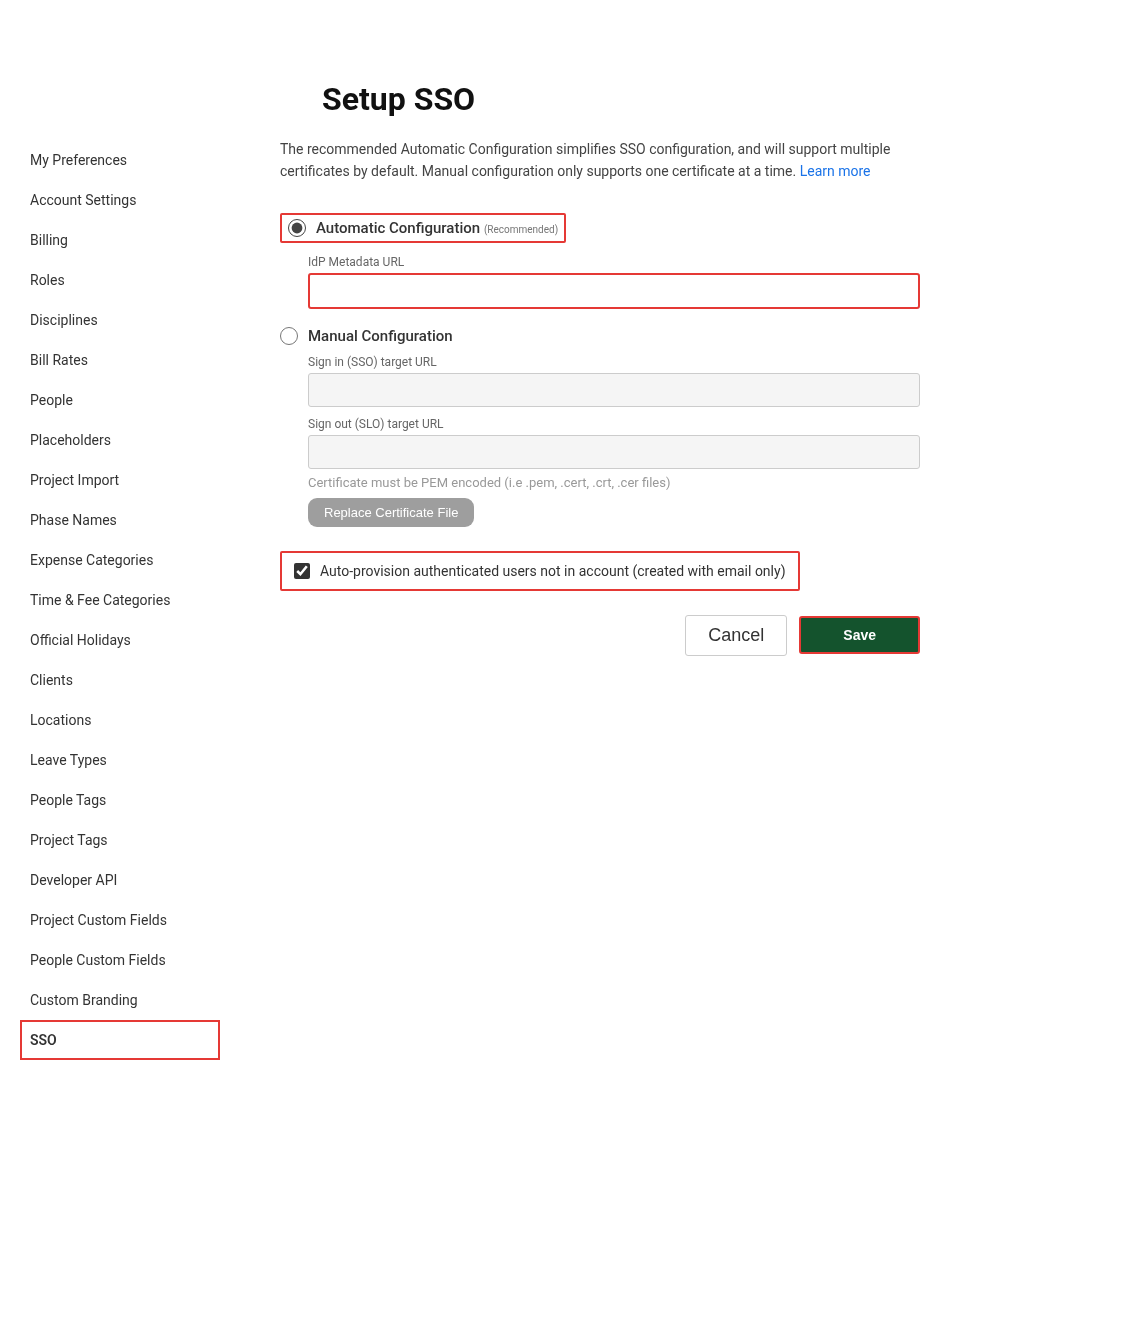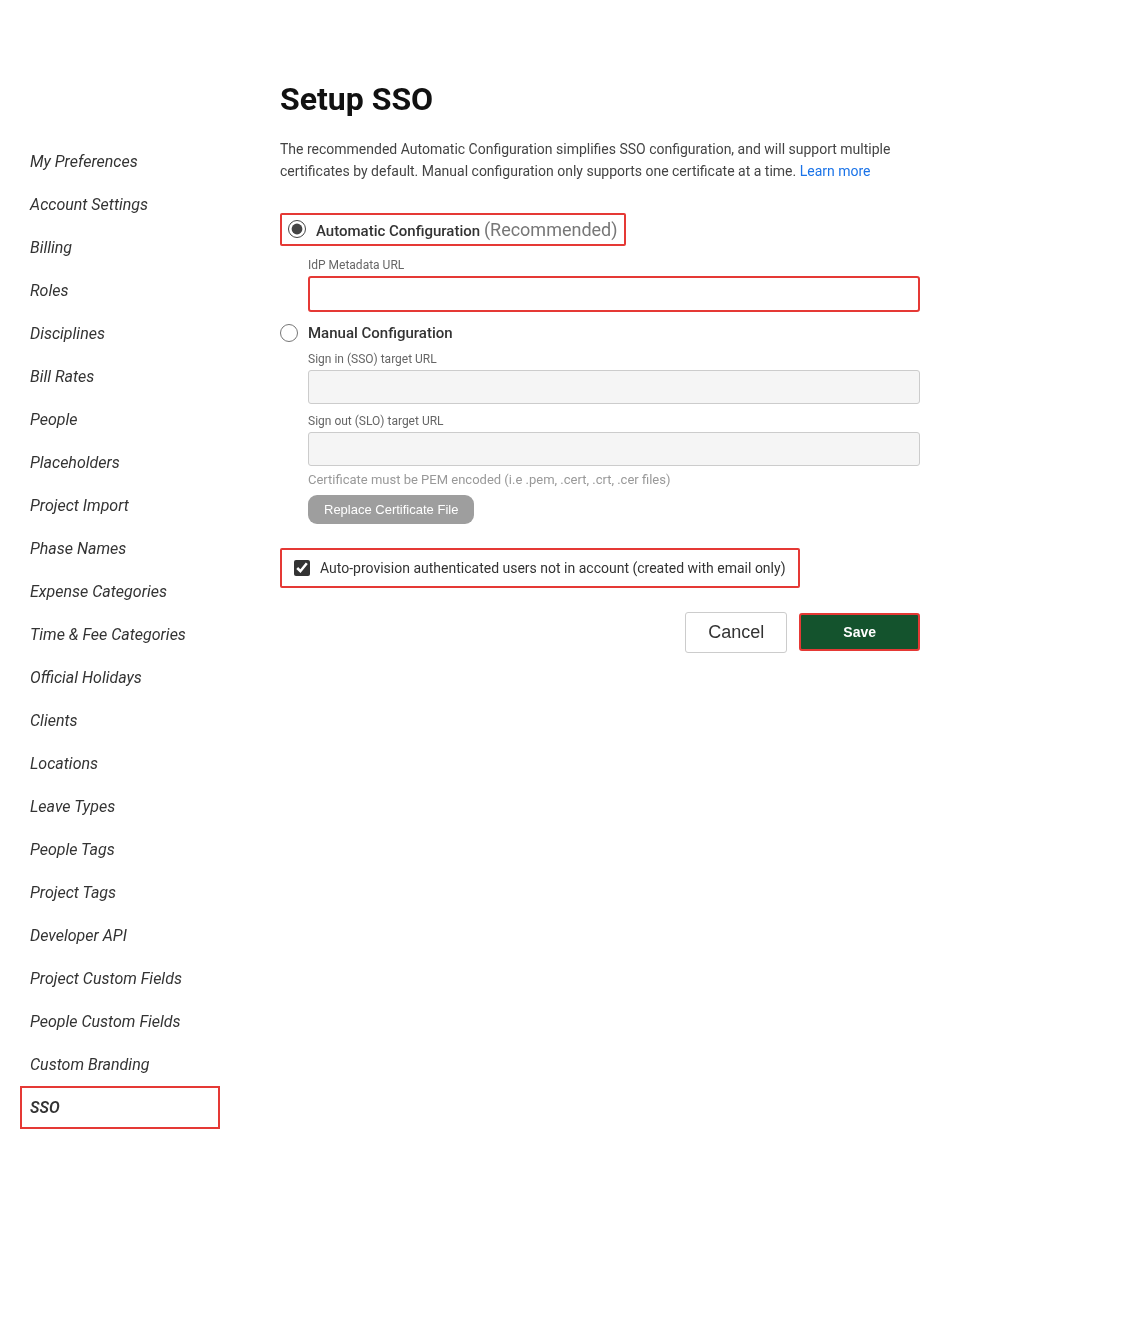--- a/index.html
+++ b/index.html
@@ -22,39 +22,39 @@
       min-width: 240px;
       padding: 0 20px;
       padding-top: 100px;
     }
     .sidebar-item {
       display: block;
       padding: 10px 8px;
       color: #333;
       text-decoration: none;
       cursor: pointer;
-      font-size: 16px;
+      font-size: 14px;
       border: 2px solid transparent;
-      font-style: italic;
     }
     .sidebar-item.active {
       border: 2px solid #e53935;
       font-weight: 600;
     }
 
     
     .main-content {
       flex: 1;
       padding: 40px 60px 40px 40px;
     }
     .page-title {
       font-size: 32px;
       font-weight: 700;
       margin-bottom: 20px;
       color: #111;
+      margin-left: 42px;
     }
     .description {
       font-size: 14px;
       color: #444;
       line-height: 1.6;
       margin-bottom: 30px;
       max-width: 620px;
     }
     .description a {
       color: #1a73e8;
@@ -81,21 +81,21 @@
       cursor: pointer;
     }
     .radio-label {
       font-size: 15px;
       font-weight: 500;
       color: #333;
     }
     .radio-label .recommended {
       color: #777;
       font-weight: 400;
-      font-size: 18px;
+      font-size: 10px;
     }
 
     
     .auto-config-row {
       display: flex;
       align-items: center;
       padding: 4px 6px;
       border: 2px solid #e53935;
       border-radius: 2px;
       margin-bottom: 12px;
@@ -262,21 +262,21 @@
         </label>
       </div>
 
       
       <div class="field-label">IdP Metadata URL</div>
       <div class="input-wrapper">
         <input type="text" class="text-input input-outlined" value="" placeholder="" style="">
       </div>
 
       
-      <label class="radio-option" style="margin-top: 12px; margin-bottom: 6px;">
+      <label class="radio-option" style="margin-top: 18px; margin-bottom: 6px;">
         <input type="radio" name="sso-config" style="">
         <span class="radio-label">Manual Configuration</span>
       </label>
 
       
       <div class="field-label">Sign in (SSO) target URL</div>
       <div class="input-wrapper">
         <input type="text" class="text-input input-disabled" disabled="" value="" style="">
       </div>
 

